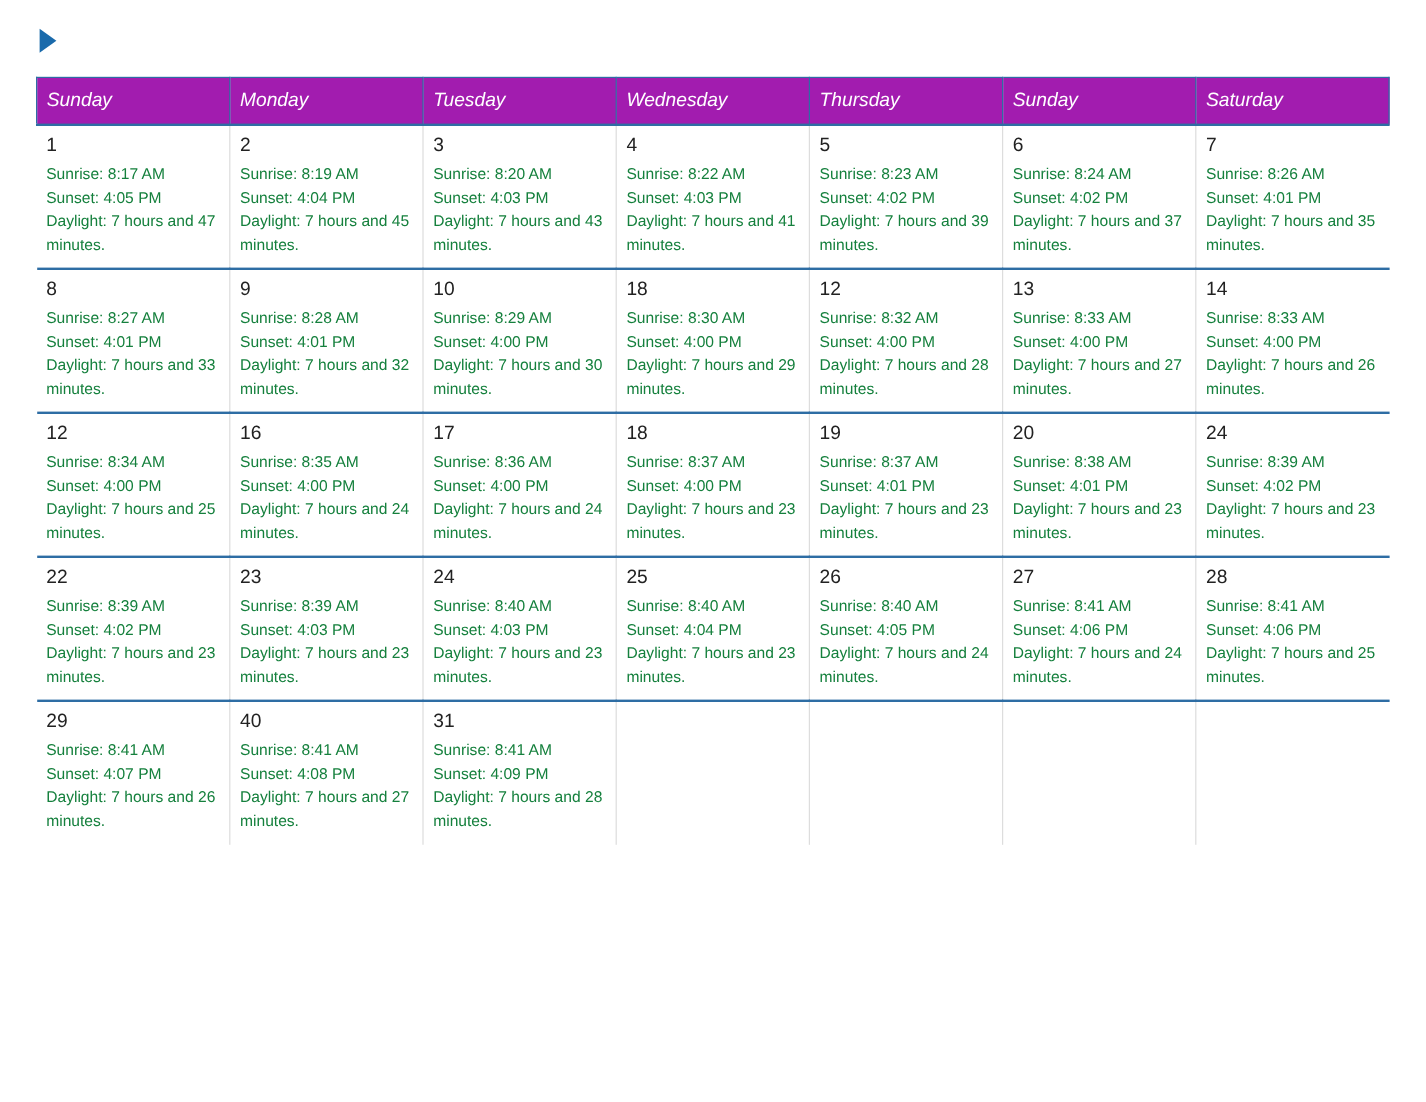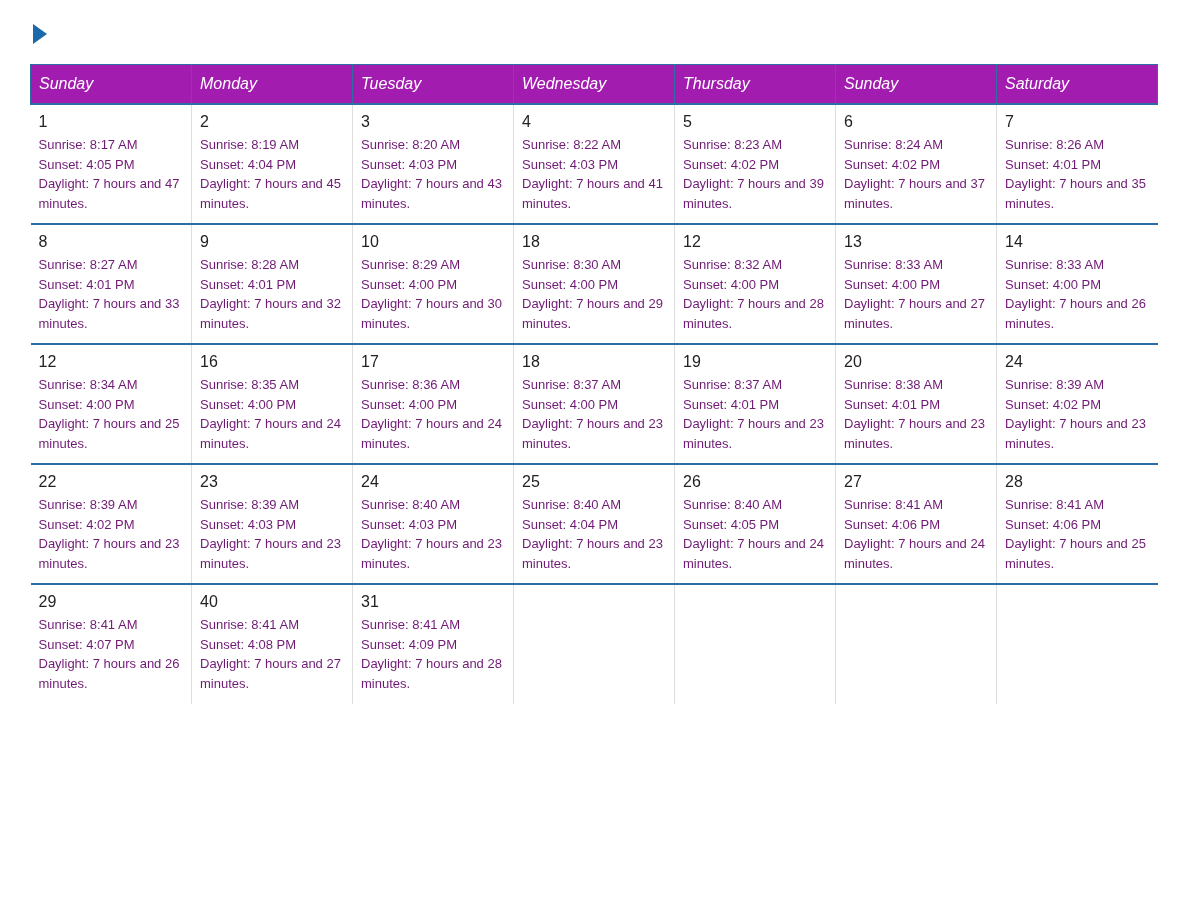--- a/index.html
+++ b/index.html
@@ -92,21 +92,21 @@
     }
     .day-num {
       font-size: 16px;
       font-weight: normal;
       margin-bottom: 4px;
       color: #222;
     }
     .day-info {
       font-size: 13px;
       line-height: 1.5;
-      color: #701a75;
+      color: #15803d;
     }
     .empty-cell {
       background: #fff;
     }
   </style>
 </head>
 <body>
 
 <div class="header">
   <div class="logo">

